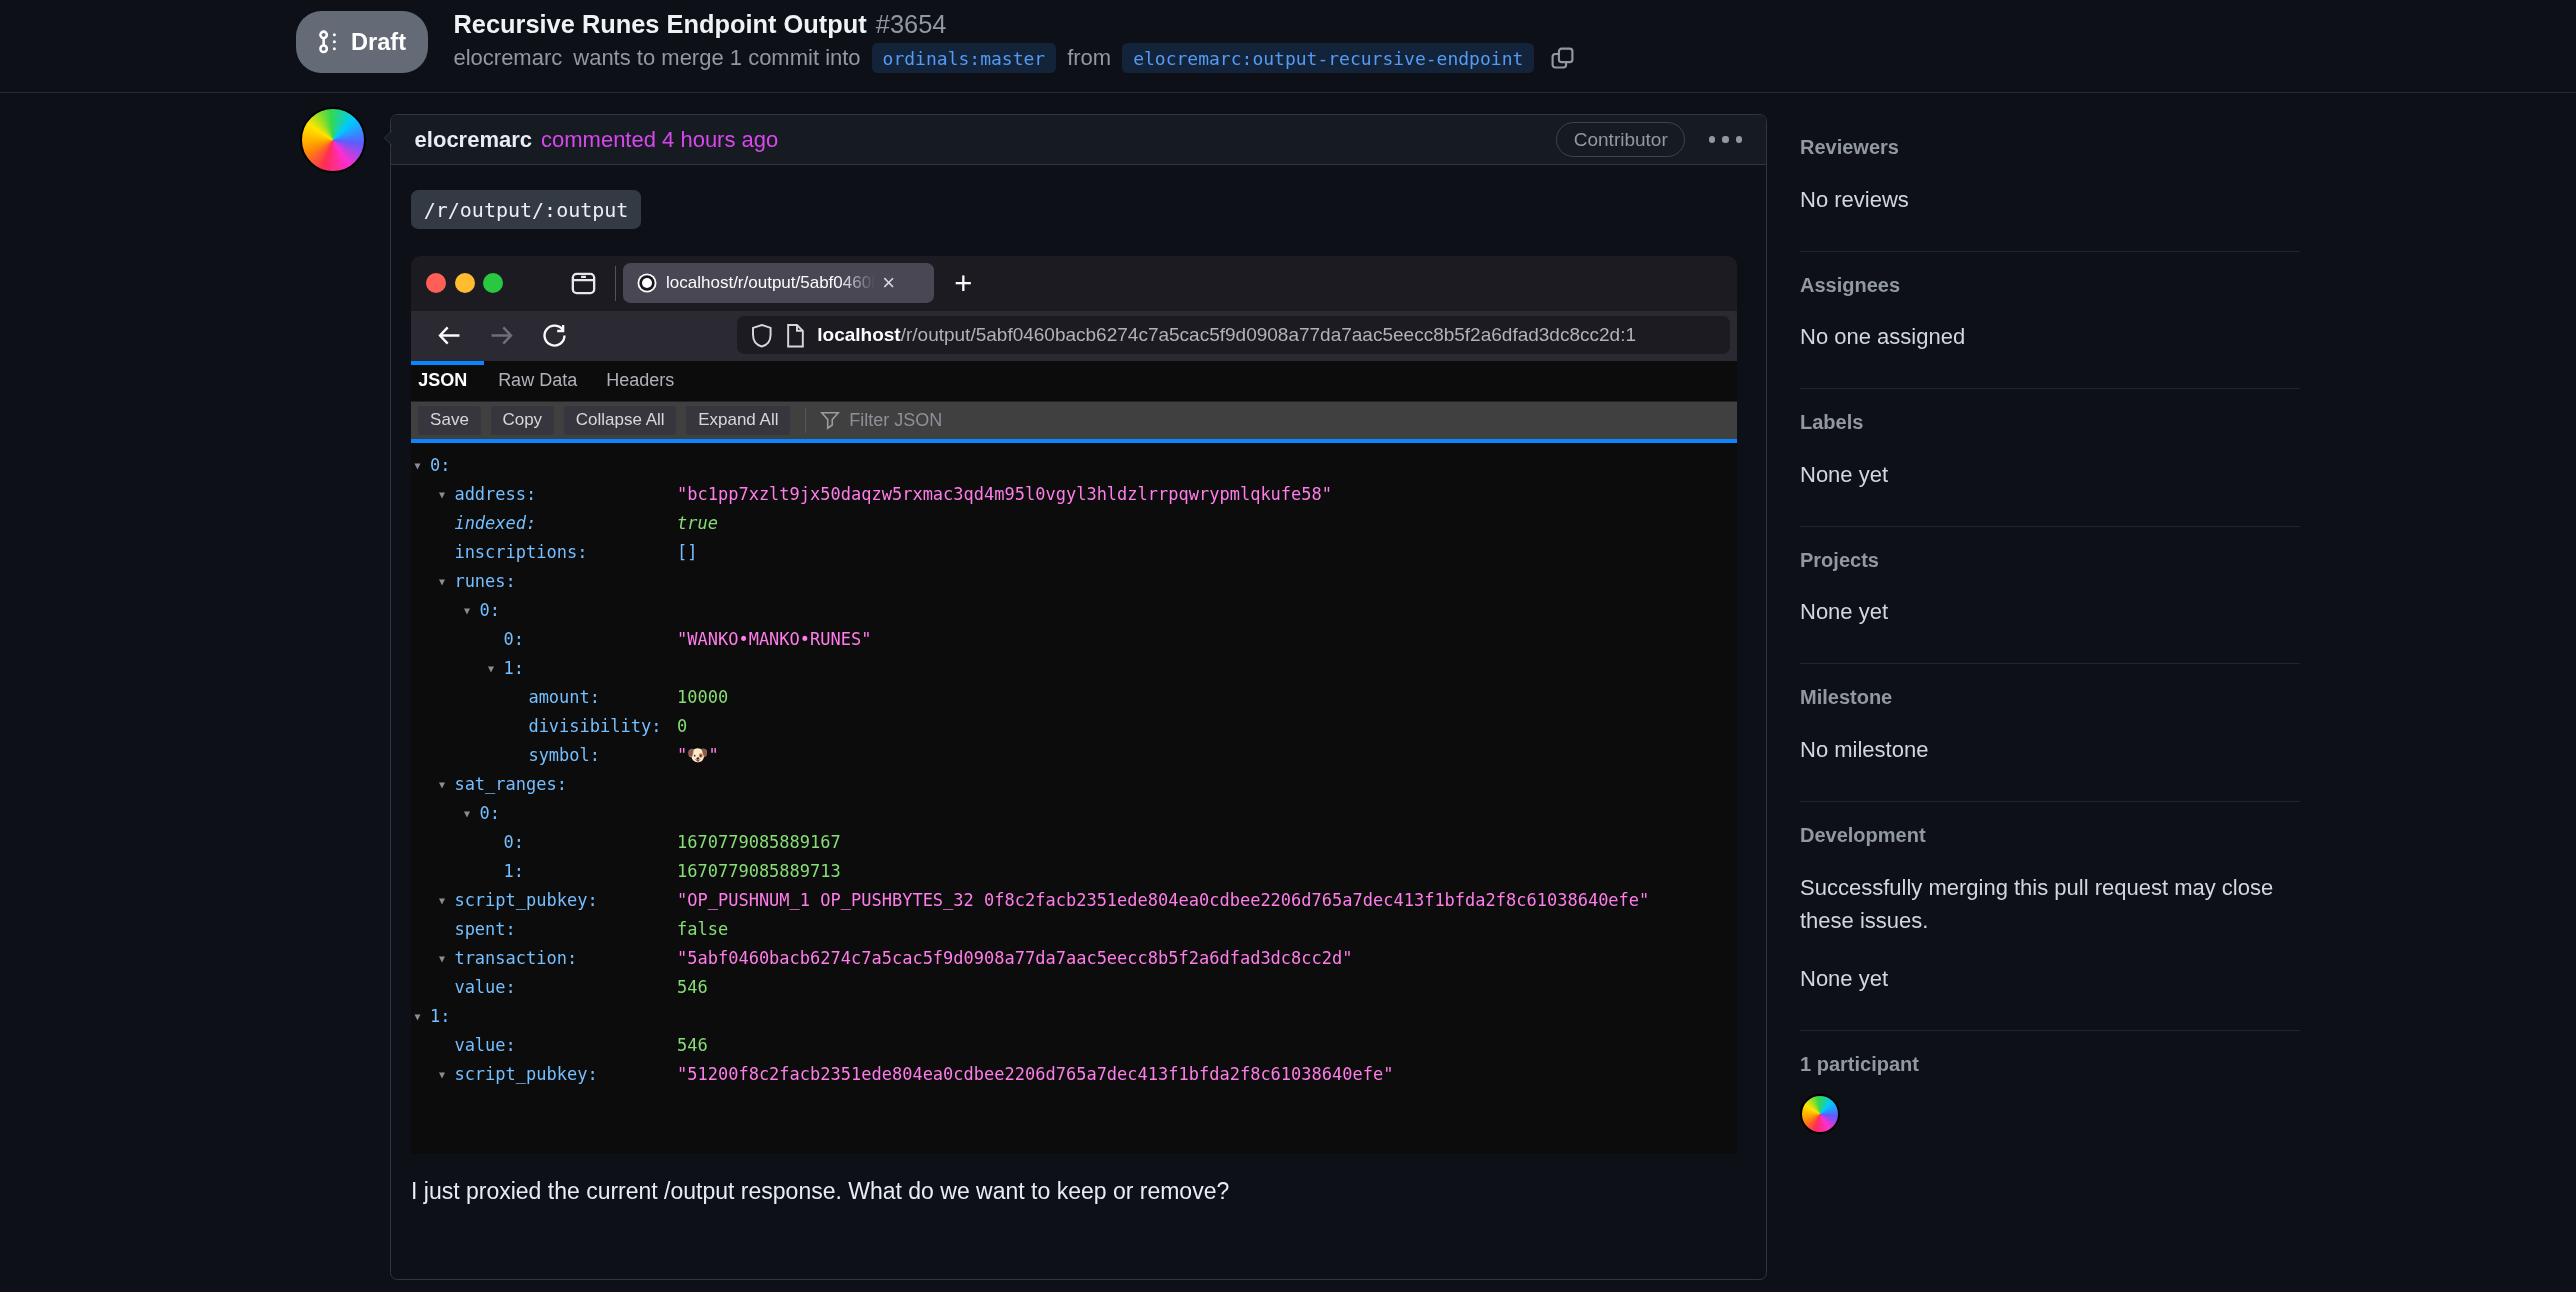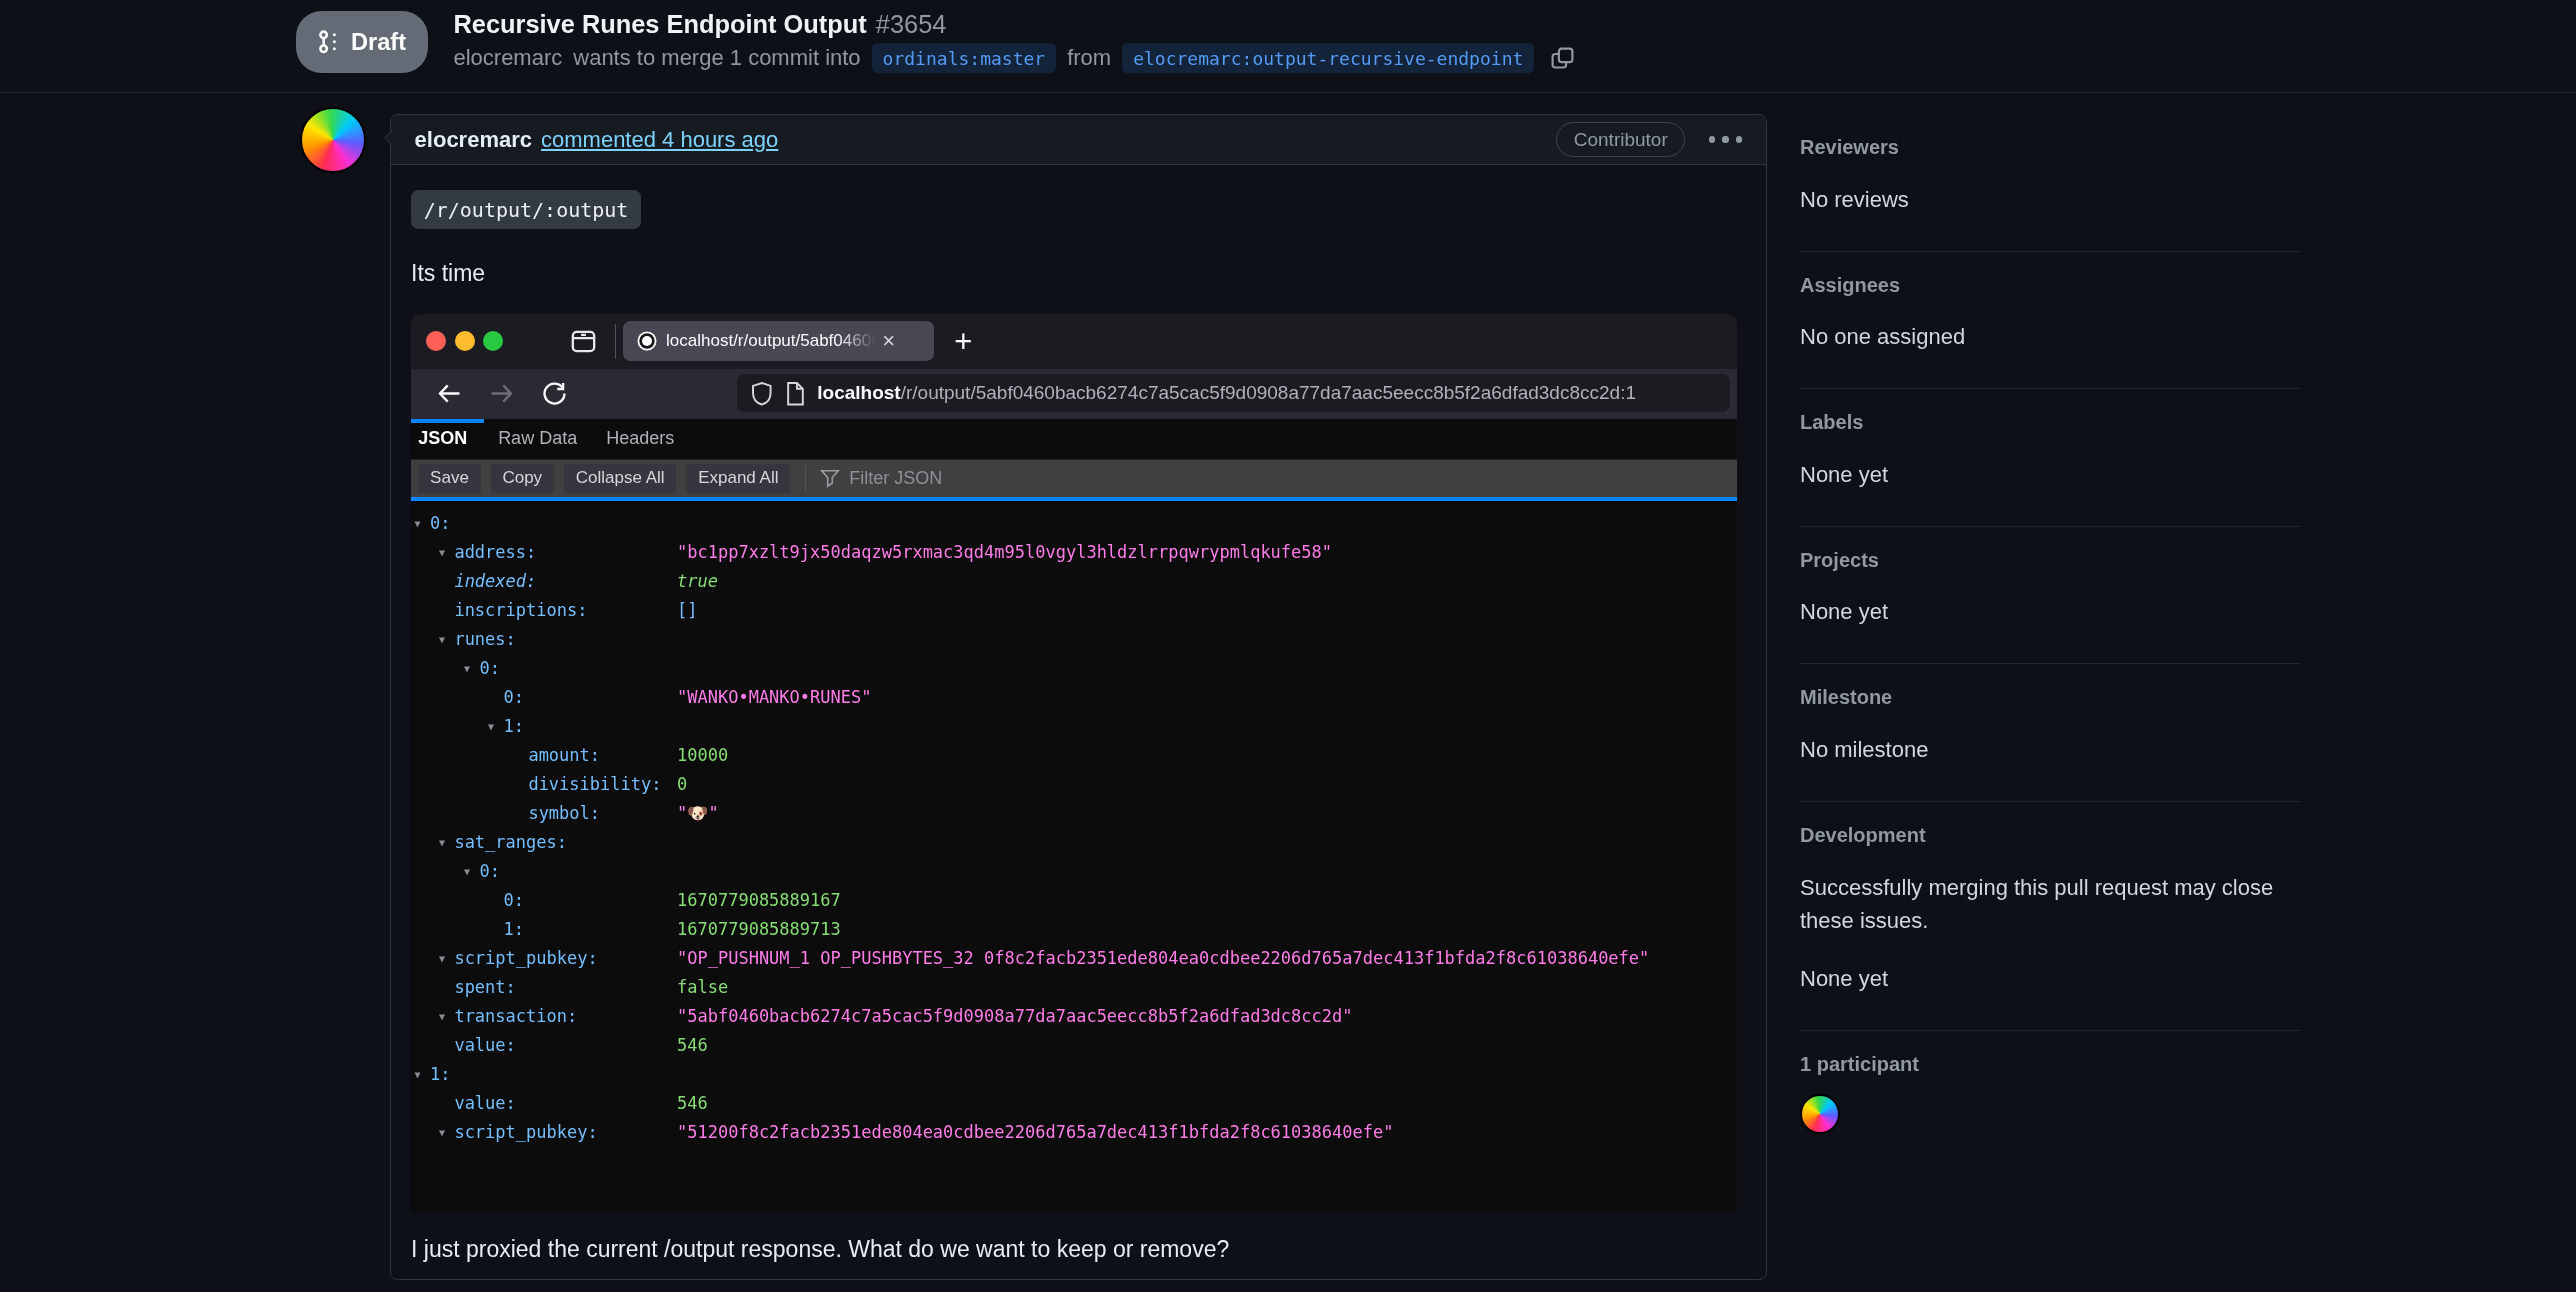--- a/index.html
+++ b/index.html
@@ -25,21 +25,21 @@
       border:2.7px solid #000;}
   .avatar-main{position:absolute;left:300px;top:107px;width:62px;height:62px;}
   .comment{position:absolute;left:390px;top:114px;width:1375px;height:1164px;
            border:0.9px solid #30363d;border-radius:7.3px;background:#0d1117;}
   .c-header{position:relative;height:49px;background:#161b22;border-bottom:0.9px solid #30363d;
             border-radius:7.3px 7.3px 0 0;display:flex;align-items:center;padding:0 23.6px;font-size:22px;}
   .c-header .caret,.c-header .caret2{position:absolute;left:-15.4px;top:14.5px;width:0;height:0;
             border:8.2px solid transparent;border-right-color:#30363d;}
   .c-header .caret2{left:-13.6px;border-right-color:#161b22;}
   .c-author{font-weight:700;color:#e6edf3;margin-right:9px;}
-  .c-meta{color:#7dd3fc;text-decoration:underline;}
+  .c-meta{color:#d946ef;}
   .c-right{margin-left:auto;display:flex;align-items:center;gap:23.6px;}
   .contrib{border:0.9px solid #3d444d;color:#9198a1;font-size:19px;padding:5.4px 16.3px;border-radius:20px;}
   .kebab{display:flex;gap:7.3px;}
   .kebab i{width:6.4px;height:6.4px;border-radius:50%;background:#9198a1;}
 
   .c-body{padding:25.4px 20px 0 20px;}
   .code-pill{display:inline-block;font-family:"DejaVu Sans Mono",monospace;font-size:20px;
              background:#343a43;color:#eceff4;padding:7.3px 12.7px;border-radius:7.3px;}
   .p1{font-size:23px;margin:31px 0 0 0;color:#e6edf3;}
   .p2{font-size:23px;margin:23.6px 0 0 0;color:#e6edf3;}
@@ -153,21 +153,20 @@
         <span class="kebab">
             <i></i>
             <i></i>
             <i></i>
           </span>
       </span>
     </div>
 
     <div class="c-body">
       <span class="code-pill">/r/output/:output</span>
-      <p class="p1">Its time</p>
 
       
       <div class="shot">
         <div class="tabstrip">
           <span class="tl tl1" style="background: rgb(255, 95, 87);"></span>
           <span class="tl tl2" style="background: rgb(254, 188, 46);"></span>
           <span class="tl tl3" style="background: rgb(40, 200, 64);"></span>
           <span class="archive">
             <svg width="31" height="31" viewBox="0 0 32 32" fill="none" stroke="#e8e8ec" stroke-width="2.4">
               <rect x="5" y="6" width="22" height="20" rx="4"></rect>

